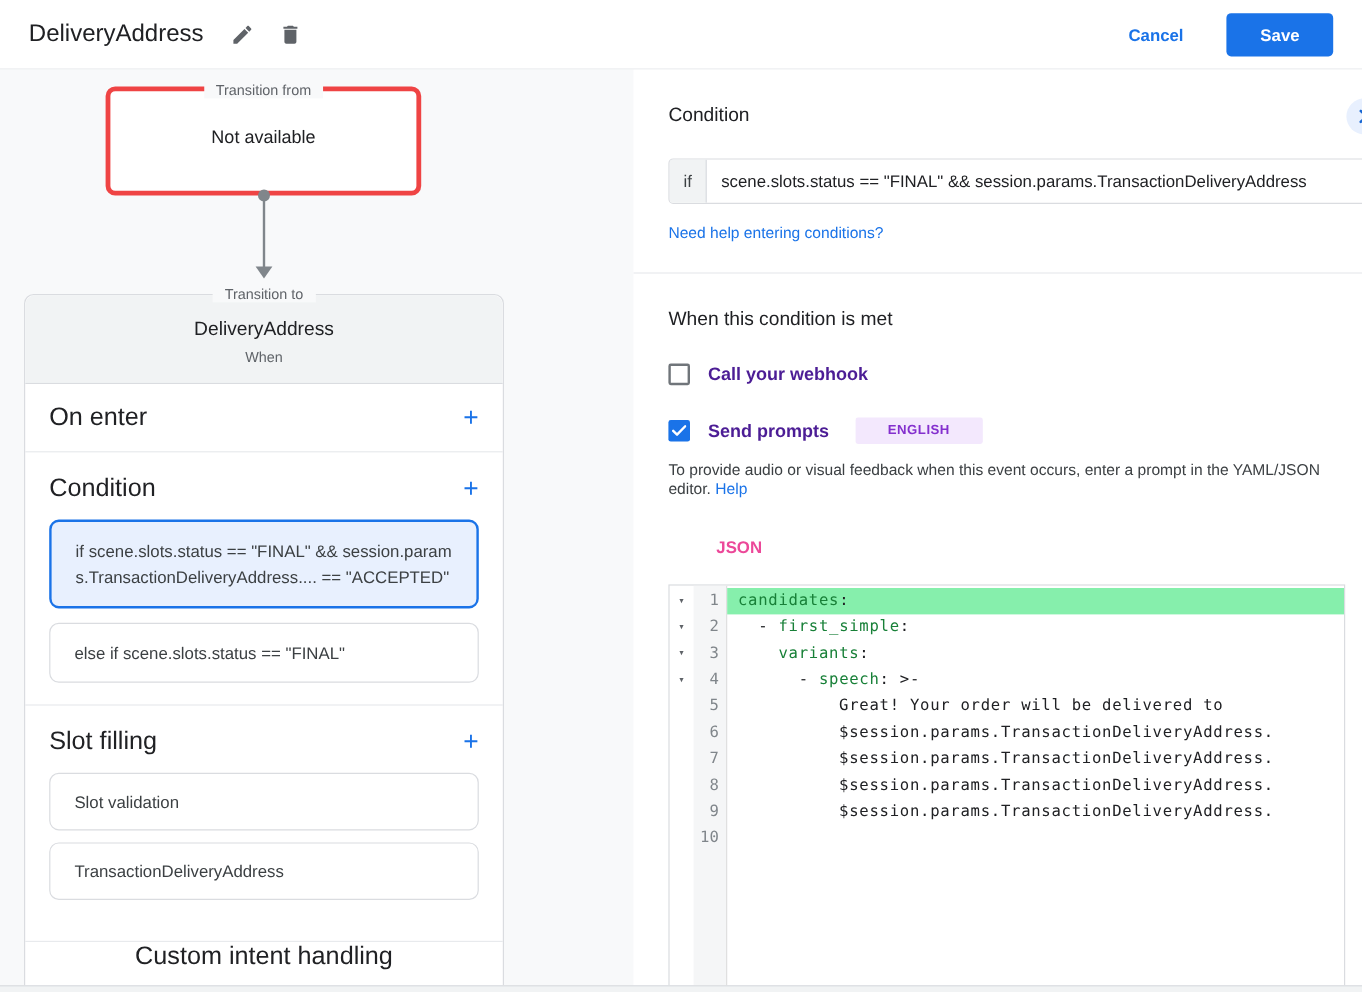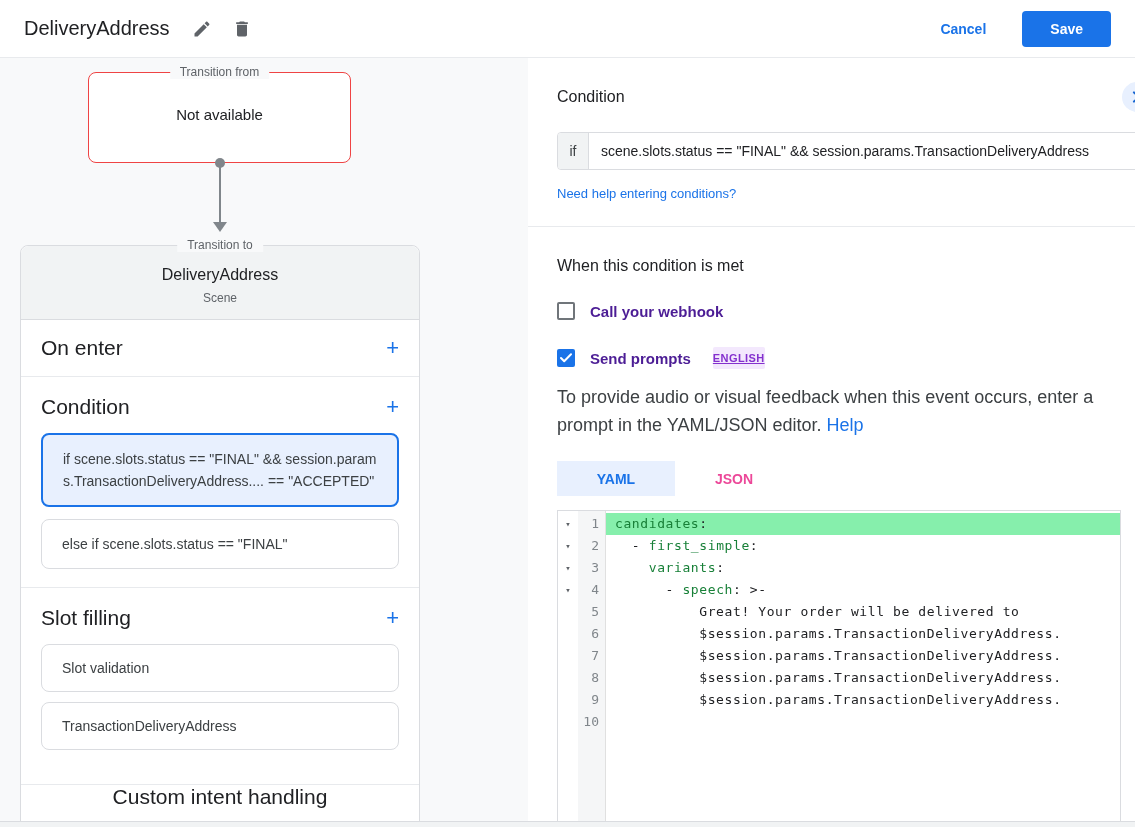--- a/index.html
+++ b/index.html
@@ -14,21 +14,21 @@
   .topbar-spacer { flex:1; }
   .cancel-btn { color:#1a73e8; font-size:14px; font-weight:600; margin-right:36px; cursor:pointer; }
   .save-btn { background:#1a73e8; color:#fff; font-size:14px; font-weight:600; border:none; border-radius:4px; padding:10px 28px; cursor:pointer; }
 
   
   .content { display:flex; height:769px; }
   .left-pane { width:528px; flex:0 0 528px; background:#f8f9fa; position:relative; }
   .right-pane { flex:1; background:#fff; position:relative; padding-left:29px; }
 
   
-  .tf-box { position:absolute; left:88px; top:14px; width:263px; height:91px; background:#fff; border:1px solid #ef4444; border-radius:8px; display:flex; align-items:center; justify-content:center; }
+  .tf-box { position:absolute; left:88px; top:14px; width:263px; height:91px; background:#fff; border:4px solid #ef4444; border-radius:8px; display:flex; align-items:center; justify-content:center; }
   .legend { position:absolute; top:-8px; left:50%; transform:translateX(-50%); background:#f8f9fa; padding:0 10px; font-size:12px; color:#5f6368; white-space:nowrap; }
   .tf-content { font-size:15px; color:#202124; margin-top:-6px; }
 
   .arrow-dot { position:absolute; left:215px; top:100px; width:10px; height:10px; border-radius:50%; background:#80868b; }
   .arrow-line { position:absolute; left:219px; top:105px; width:2px; height:60px; background:#80868b; }
   .arrow-head { position:absolute; left:213px; top:164px; width:0; height:0; border-left:7px solid transparent; border-right:7px solid transparent; border-top:10px solid #80868b; }
 
   
   .scene-card { position:absolute; left:20px; top:187px; width:400px; bottom:-4px; background:#fff; border:1px solid #dadce0; border-radius:8px 8px 0 0; }
   .scene-header { background:#f1f3f4; border-radius:8px 8px 0 0; border-bottom:1px solid #dadce0; text-align:center; padding:20px 0 14px; }
@@ -57,23 +57,23 @@
   .help-link { display:inline-block; margin-top:16px; font-size:13px; color:#1a73e8; cursor:pointer; text-decoration:none;text-align:right; }
 
   .rp-divider { margin-top:24px; margin-left:-29px; border-top:1px solid #e8eaed; }
   .when-heading { font-size:16px; color:#202124; margin-top:30px; }
 
   .check-row { display:flex; align-items:center; margin-top:27px; }
   .checkbox { width:18px; height:18px; border-radius:2px; flex:0 0 18px; cursor:pointer; }
   .checkbox.unchecked { border:2px solid #70757a; background:#fff; }
   .checkbox.checked { background:#1a73e8; display:flex; align-items:center; justify-content:center; }
   .check-label { font-size:15px; font-weight:600; color:#4c1d95; margin-left:15px; cursor:default; }
-  .lang-badge { margin-left:22px; background:#f3e8fd; color:#8430ce; font-size:11px; font-weight:700; letter-spacing:.4px; padding:5px 0; border-radius:2px;text-decoration:underline; }
-
-  .rp-desc { margin-top:14px; width:563px; font-size:18px; color:#3c4043; line-height:28px; }
+  .lang-badge { margin-left:22px; background:#f3e8fd; color:#8430ce; font-size:11px; font-weight:700; letter-spacing:.4px; padding:5px 27px; border-radius:2px; }
+
+  .rp-desc { margin-top:14px; width:563px; font-size:13px; color:#3c4043; line-height:16px; }
   .rp-desc a { color:#1a73e8; text-decoration:none; cursor:pointer; }
 
   .tabs { display:flex; margin-top:22px; }
   .tab { width:118px; height:35px; display:flex; align-items:center; justify-content:center; font-size:14px; font-weight:600; color:#ec4899; cursor:pointer; }
   .tab.active { background:#e8f0fe; color:#1a73e8; }
 
   
   .editor { margin-top:14px; width:564px; height:343px; border:1px solid #dadce0; position:relative; overflow:hidden; background:#fff; }
   .gutter-bg { position:absolute; left:20px; top:0; bottom:0; width:28px; background:#f5f6f7; border-right:1px solid #e0e0e0; }
   .code-lines { position:relative; padding-top:2px; }
@@ -117,21 +117,21 @@
     </div>
     <div class="arrow-dot"></div>
     <div class="arrow-line"></div>
     <div class="arrow-head"></div>
 
     <div class="scene-card">
       <span class="legend">Transition to</span>
 
       <div class="scene-header">
         <div class="scene-title">DeliveryAddress</div>
-        <div class="scene-subtitle">Scene</div>
+        <div class="scene-subtitle">When</div>
       </div>
 
       <div class="card-row">
         <span class="row-label">On enter</span>
         <span class="plus">+</span>
       </div>
 
       <div class="section">
         <div class="section-head">
           <span class="row-label">Condition</span>
@@ -196,21 +196,20 @@
       <span class="check-label">Send prompts</span>
       <span class="lang-badge">ENGLISH</span>
     </div>
 
     <div class="rp-desc">
       <span>To provide audio or visual feedback when this event occurs, enter a prompt in the YAML/JSON editor.</span>
       <a>Help</a>
     </div>
 
     <div class="tabs">
-        <div class="tab active">YAML</div>
         <div class="tab">JSON</div>
       </div>
 
     <div class="editor">
       <div class="gutter-bg"></div>
       <div class="code-lines">
           <div class="code-row hl">
             <span class="fold-cell">▾</span>
             <span class="num-cell">1</span>
             <span class="code-cell"><span class="key">candidates</span><span class="plain">:</span></span>

